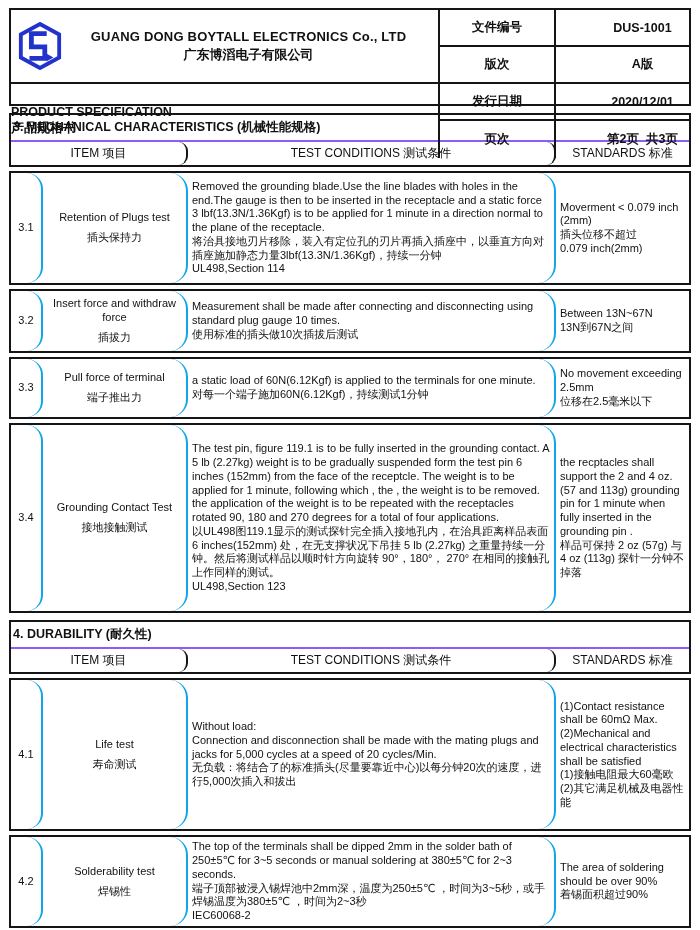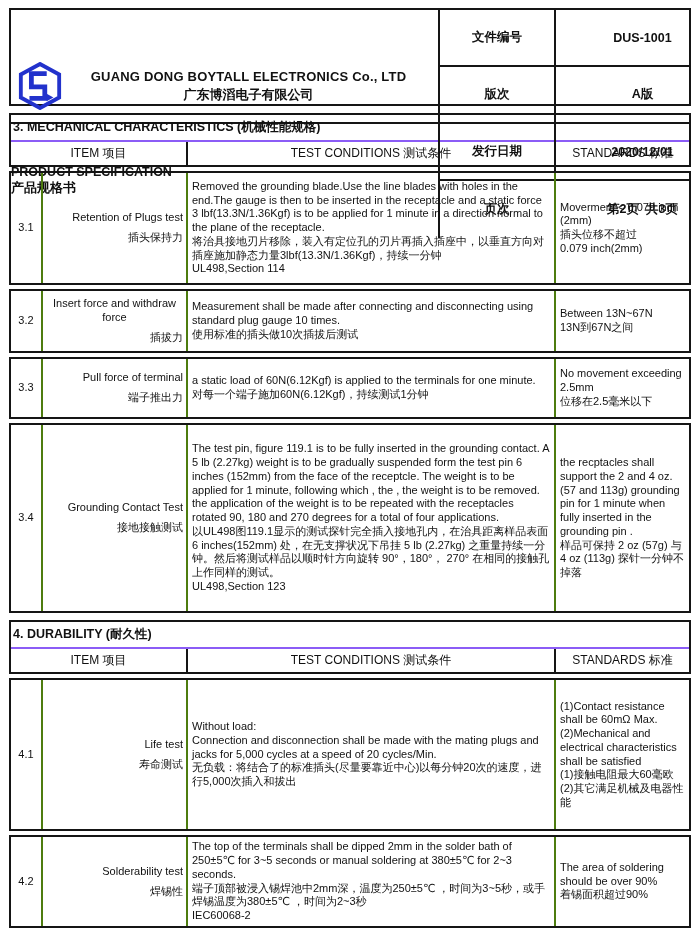--- a/index.html
+++ b/index.html
@@ -2,46 +2,46 @@
 <html><head>
 <meta charset="utf-8">
 <style>
   html,body{margin:0;padding:0;background:#ffffff;}
   body{width:700px;height:930px;font-family:"Liberation Sans","DejaVu Sans",sans-serif;color:#111;}
   .page{box-sizing:border-box;width:700px;height:930px;padding:8px 9px;background:#fff;}
 
   
   .hdr{display:grid;grid-template-columns:429px 1fr;border:2px solid #151515;height:98px;box-sizing:border-box;}
   .hdr-left{display:grid;grid-template-rows:1fr 1fr;border-right:2px solid #151515;}
-  .hdr-company{display:flex;align-items:center;border-bottom:2px solid #151515;padding:12px 4px;margin-top:40px;}
+  .hdr-company{display:flex;align-items:center;border-bottom:2px solid #151515;padding:12px 4px;}
   .hdr-company .names{flex:1;text-align:center;}
   .company-en{font-weight:bold;font-size:13px;letter-spacing:.2px;}
   .company-cn{font-weight:bold;font-size:13px;margin-top:2px;}
   .hdr-doctitle{display:flex;flex-direction:column;align-items:flex-start;justify-content:center;}
   .doct-en{font-weight:bold;font-size:12.5px;}
   .doct-cn{font-weight:bold;font-size:13px;margin-top:0;}
   .hdr-fields{display:grid;grid-template-rows:repeat(4,1fr);}
   .hdr-frow{display:grid;grid-template-columns:116px 1fr;border-bottom:2px solid #151515;gap:40px;}
   .hdr-frow:last-child{border-bottom:none;}
   .hdr-lab{display:flex;align-items:center;justify-content:center;border-right:2px solid #151515;font-weight:bold;font-size:12.5px;}
   .hdr-val{display:flex;align-items:center;justify-content:center;font-weight:bold;font-size:12.5px;white-space:pre;}
 
   
   .section{margin-top:7px;}
   .sec-head{border:2px solid #151515;}
   .sec-title{font-weight:bold;font-size:12.5px;padding:4px 5px 4px 2px;border-bottom:2px solid #8b5cf6;}
   .col-hdr{display:grid;grid-template-columns:177px 368px 1fr;}
   .col-hdr .ch{display:flex;align-items:center;justify-content:center;font-size:12px;padding:3px 2px;}
-  .col-hdr .ch.b{border-right:2px solid #151515;}
+  .col-hdr .ch.b{border-right:2px solid #151515;border-radius:9px;}
 
   .rowbox{display:grid;grid-template-columns:32px 145px 368px 1fr;border:2px solid #151515;margin-top:4px;box-sizing:border-box;}
   .cell{box-sizing:border-box;display:flex;align-items:center;font-size:11px;line-height:1.25;}
-  .cell.b{border-right:2px solid #4d7c0f;}
+  .cell.b{border-right:2px solid #0ea5e9;border-radius:18px;}
   .c-no{justify-content:center;}
-  .c-item{flex-direction:column;justify-content:center;text-align:center;padding:2px 3px;align-items:flex-end;}
+  .c-item{flex-direction:column;justify-content:center;text-align:center;padding:2px 3px;}
   .c-item .en{font-size:11px;}
   .c-item .cn{font-size:11px;margin-top:6px;}
   .c-test,.c-std{padding:3px 4px;}
   .pre{white-space:pre-line;word-break:break-word;}
 
   
   .logo{width:46px;height:48px;flex:0 0 auto;margin-left:2px;}
 </style>
 </head>
 <body>

